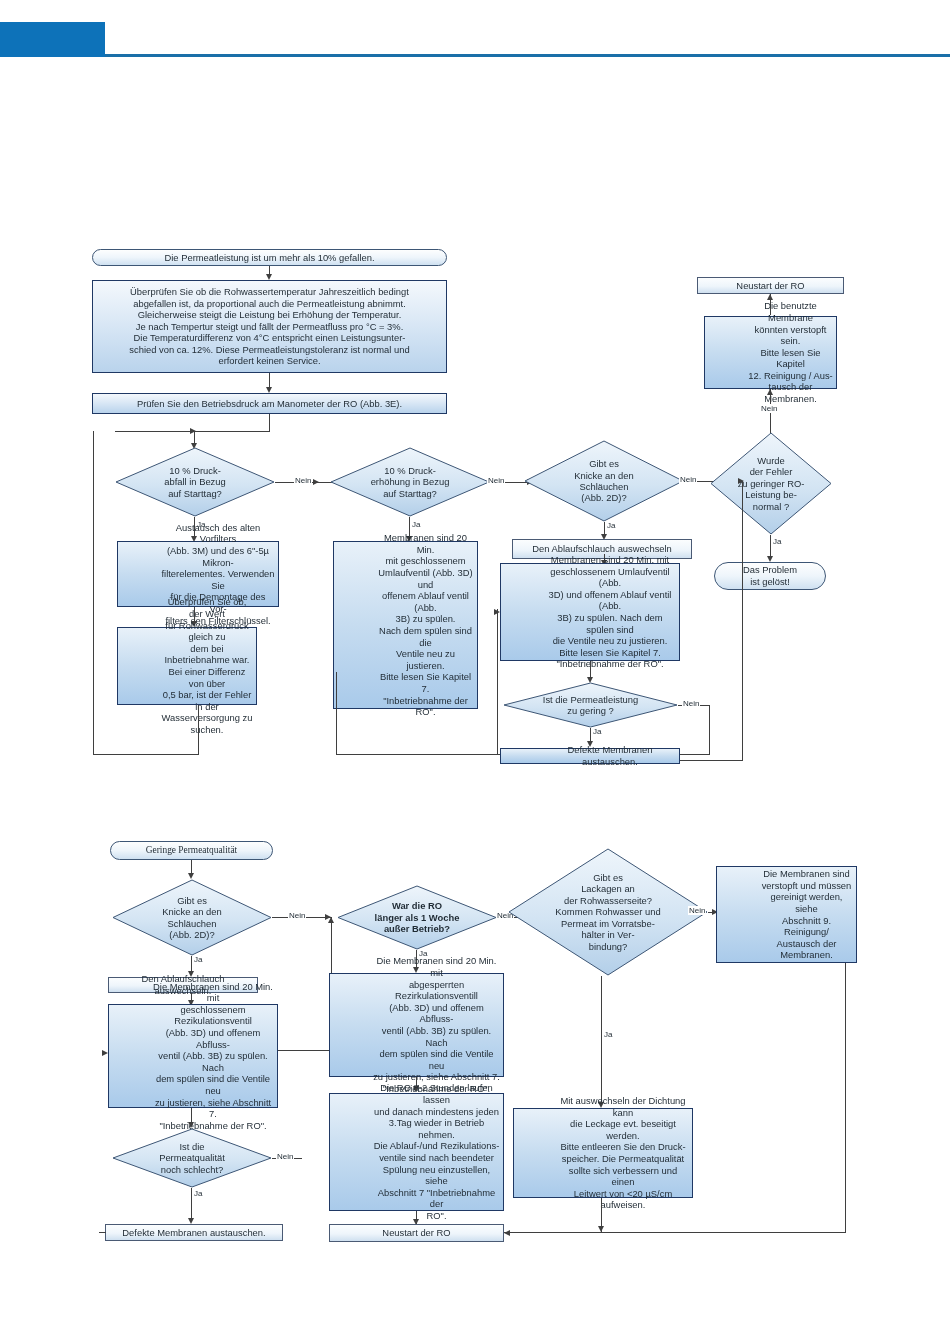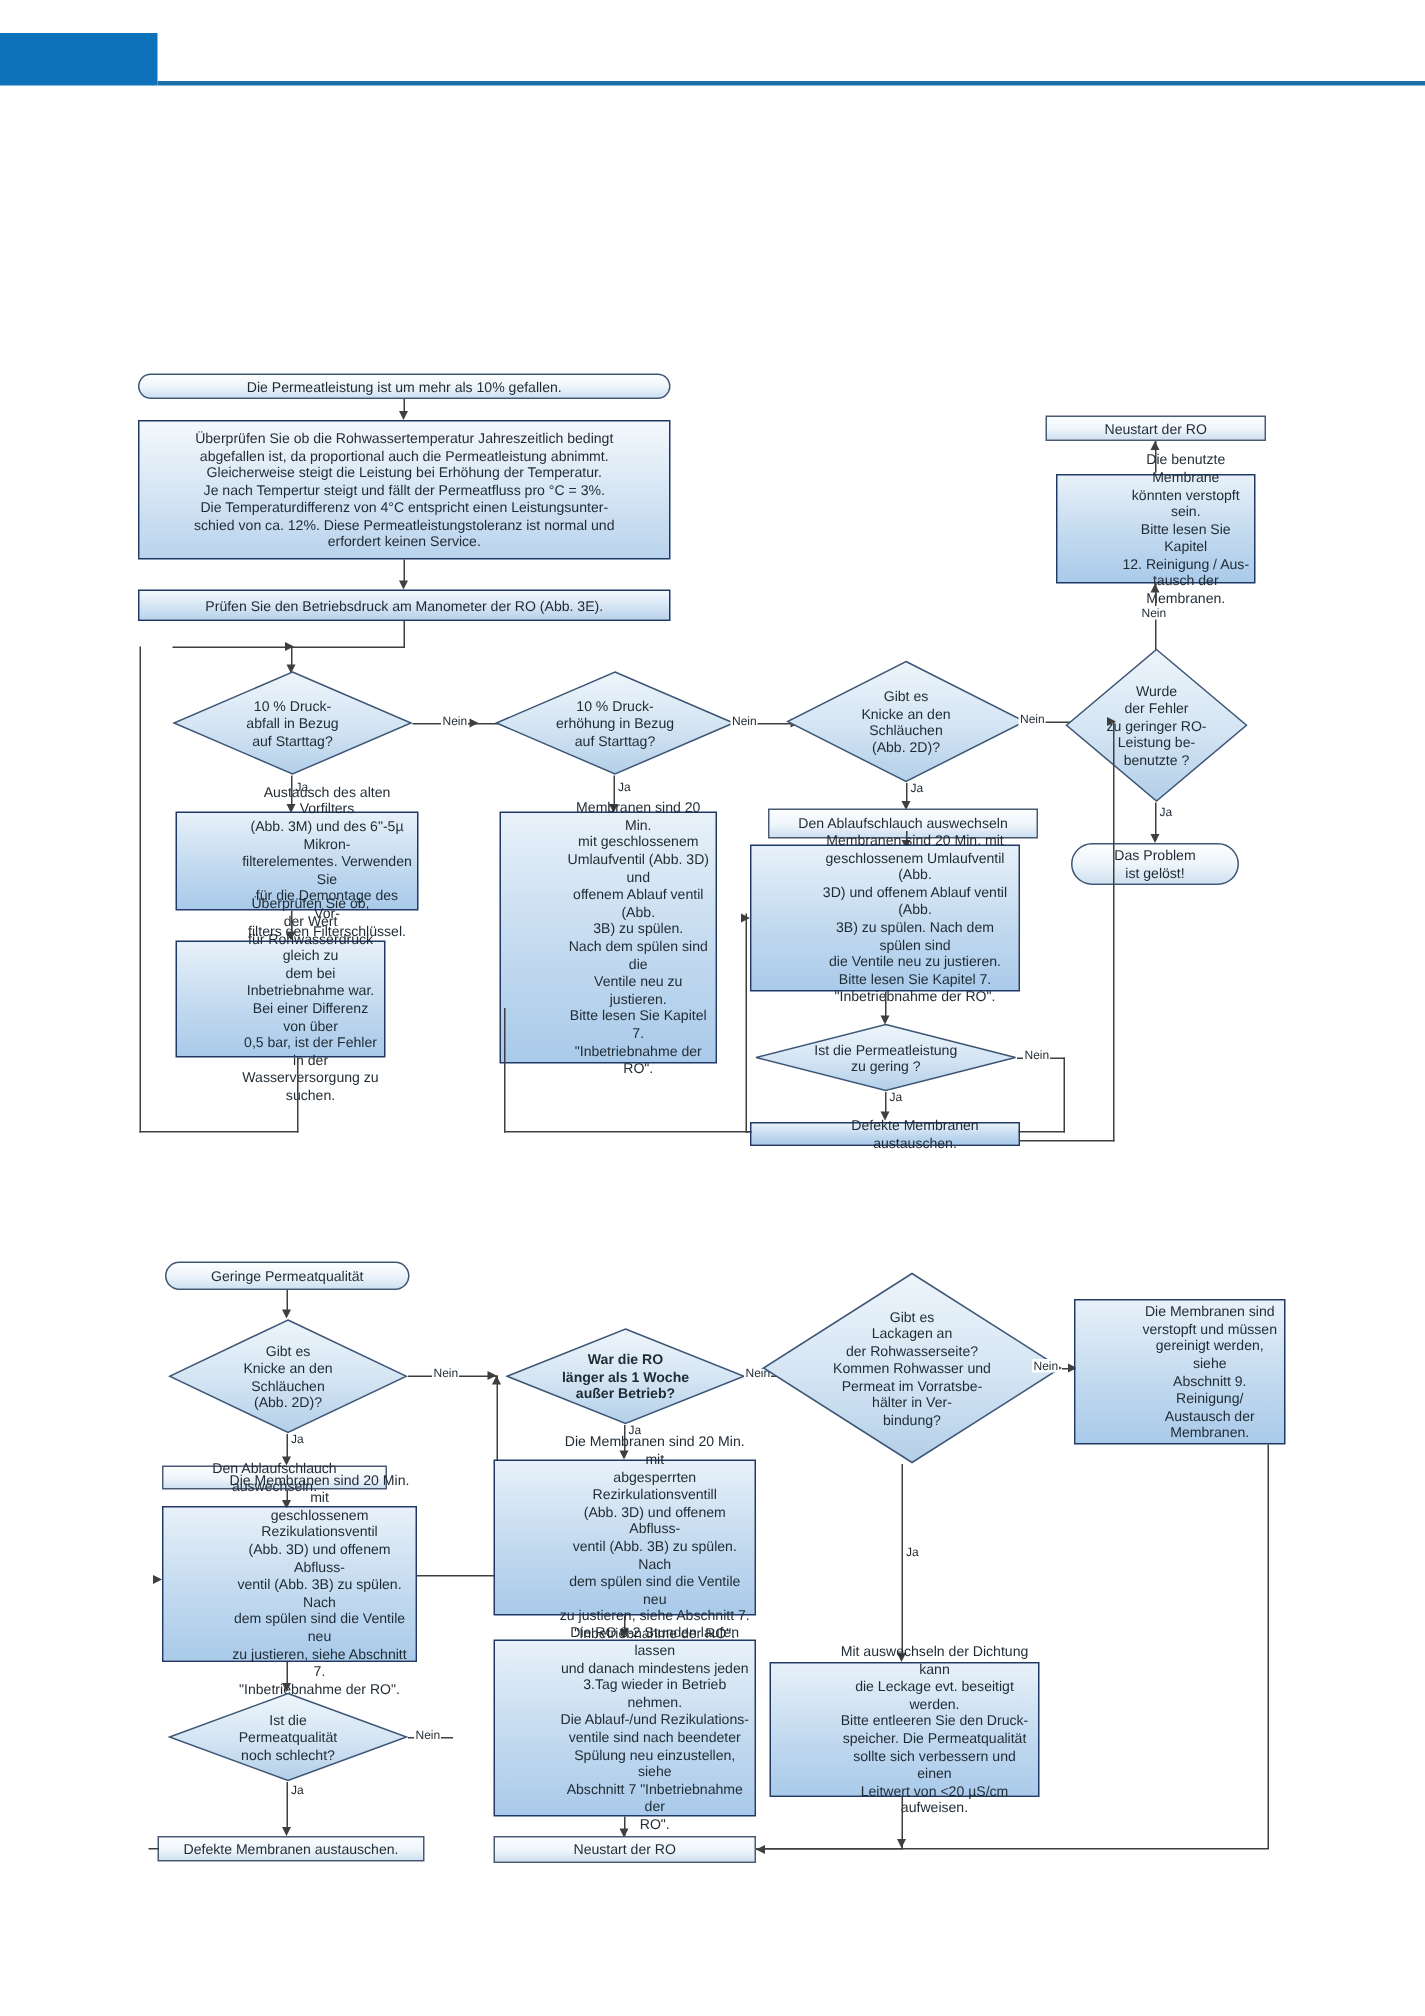--- a/index.html
+++ b/index.html
@@ -247,39 +247,39 @@
   <div class="dia" style="left:710px;top:432px;width:122px;height:103px;">
     <div class="shape">
       <svg viewBox="0 0 122 103" preserveAspectRatio="none">
         <polygon points="61,1 121,51.5 61,102 1,51.5" fill="url(#dg1)" stroke="#3d5675" stroke-width="1"></polygon>
       </svg>
     </div>
     <div class="label">Wurde
 der Fehler
 zu geringer RO-
 Leistung be-
-benutzte ?</div>
+normal ?</div>
   </div>
   <div class="arrow ar-right" style="left:738px;top:478px;"></div>
   <div class="ln lnv" style="left:770px;top:535px;height:25px;"></div>
   <div class="arrow ar-down" style="left:767px;top:556px;"></div>
   <div class="elab" style="left:772px;top:537px;">Ja</div>
 
   <div class="node term" style="left:714px;top:562px;width:112px;height:28px;">
     <span class="txt">Das Problem
 ist gelöst!</span>
   </div>
 
   <div class="ln lnv" style="left:742px;top:481px;height:280px;"></div>
   <div class="ln lnh" style="left:680px;top:760px;width:63px;"></div>
 </div>
 
 <div>
 
-  <div class="node term" style="left:110px;top:841px;width:163px;height:19px;">
+  <div class="node term" style="left:110px;top:841px;width:163px;height:19px;font-family:Liberation Serif, serif;">
     <span class="txt">Geringe Permeatqualität</span>
   </div>
   <div class="ln lnv" style="left:191px;top:860px;height:17px;"></div>
   <div class="arrow ar-down" style="left:188px;top:873px;"></div>
 
   <div class="dia" style="left:112px;top:879px;width:160px;height:77px;">
     <div class="shape">
       <svg viewBox="0 0 160 77" preserveAspectRatio="none">
         <polygon points="80,1 159,38.5 80,76 1,38.5" fill="url(#dg1)" stroke="#3d5675" stroke-width="1"></polygon>
       </svg>

